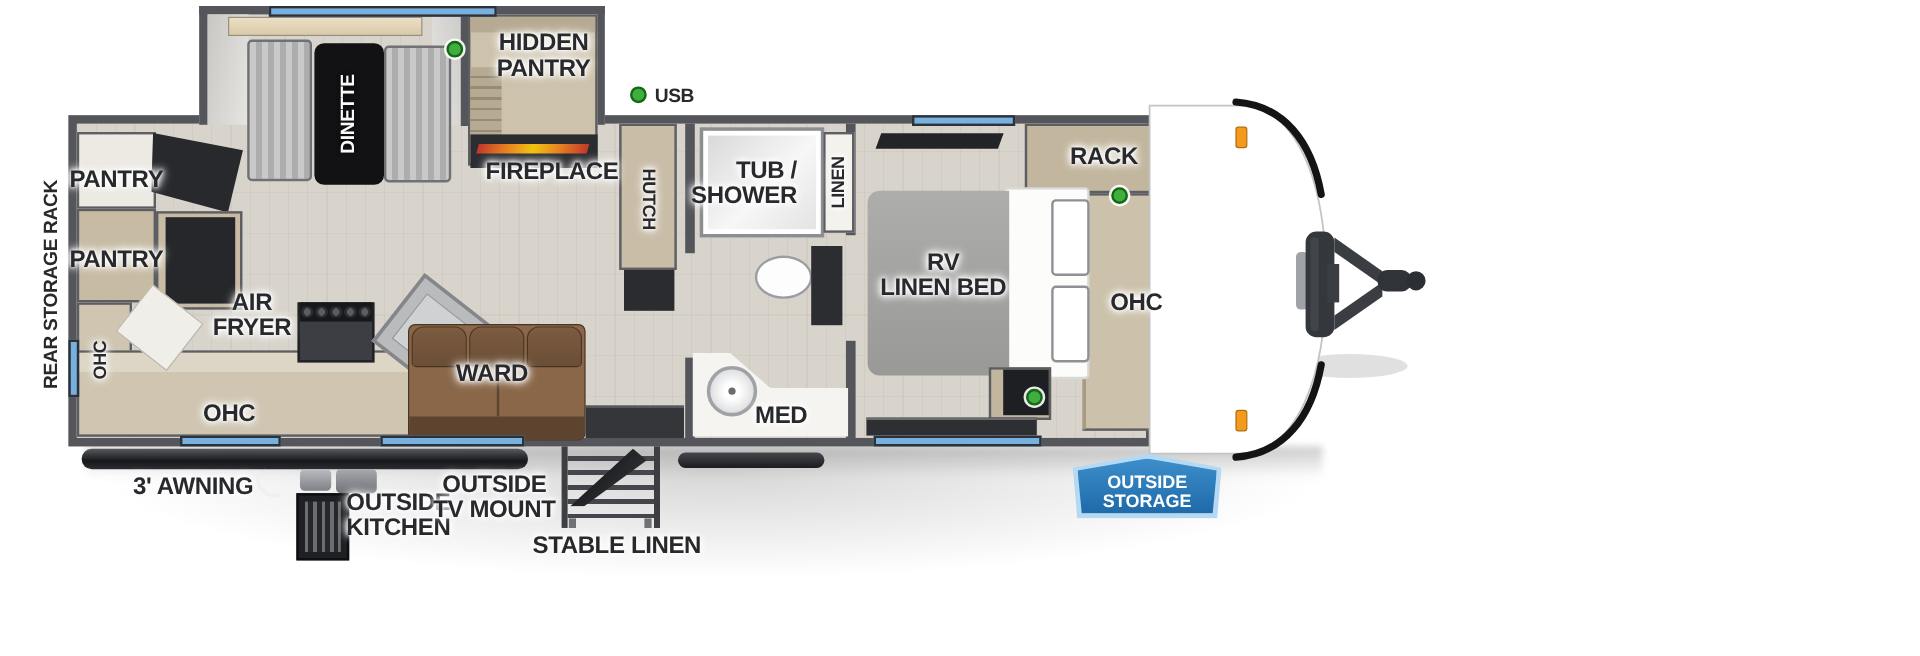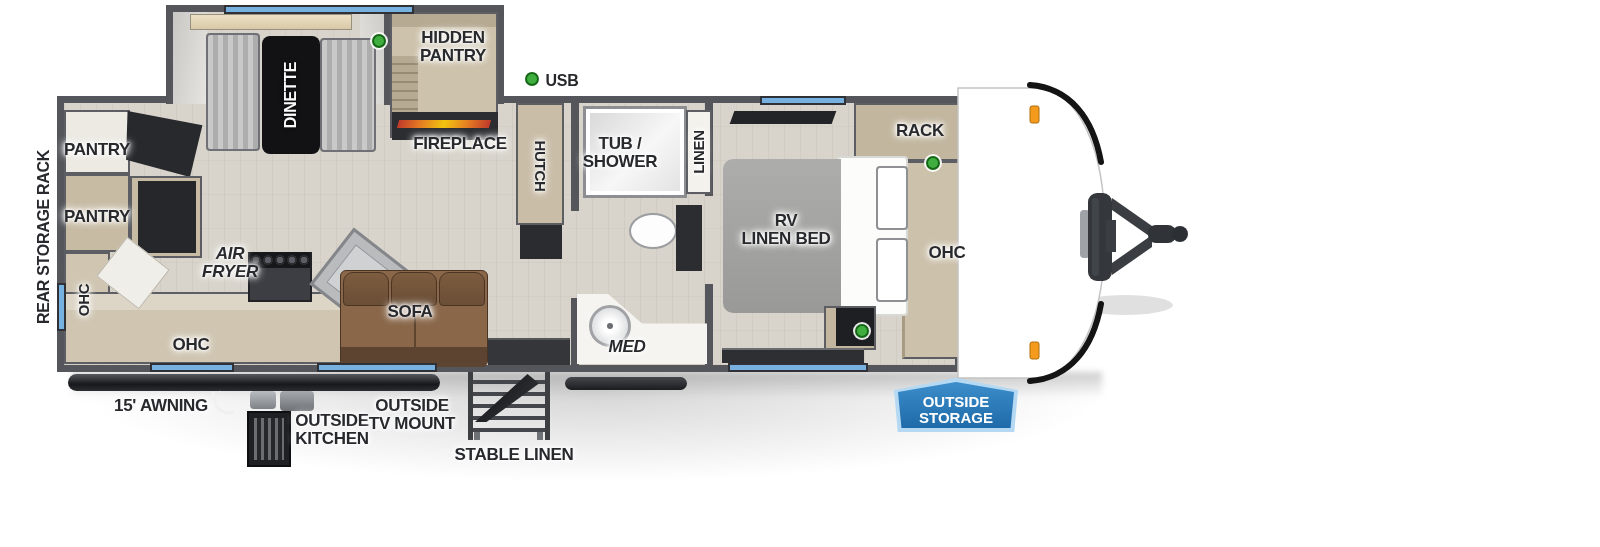--- a/index.html
+++ b/index.html
@@ -13,21 +13,21 @@
     background-image:repeating-linear-gradient(90deg, rgba(110,100,85,.07) 0 1px, transparent 1px 16px),
                      repeating-linear-gradient(0deg, rgba(110,100,85,.05) 0 1px, transparent 1px 34px);}
   .slideout{background:#d8d4cb;border:7px solid #55565b;border-bottom:none;
     background-image:repeating-linear-gradient(90deg, rgba(110,100,85,.07) 0 1px, transparent 1px 16px);}
   .wall{background:#55565b;}
   .window{background:#76b1e0;border:2px solid #303136;}
   .cab{background:#c7bba4;border:2px solid #5d5e63;}
   .cab-light{background:#eceae3;border:2px solid #5d5e63;}
   .dark{background:#26272b;}
   
-  .lbl{position:absolute;transform:translate(-50%,-50%);font-weight:700;font-size:17px;
+  .lbl{position:absolute;transform:translate(-50%,-50%);font-weight:700;font-size:20px;
     color:#28292d;letter-spacing:-.3px;line-height:1.05;text-align:center;white-space:pre-line;
     text-shadow:0 0 3px #fff,0 0 5px #fff,0 0 8px #fff,0 0 10px #fff;pointer-events:none;}
   .lbl.vup{transform:translate(-50%,-50%) rotate(-90deg);white-space:nowrap;}
   .lbl.vdn{transform:translate(-50%,-50%) rotate(90deg);white-space:nowrap;}
   .lbl.s15{font-size:15px;} .lbl.s16{font-size:16px;}
   .lbl.light{color:#fafafa;text-shadow:0 0 4px rgba(0,0,0,.7);}
   .lbl.badge-text{color:#ffffff;font-size:15px;text-shadow:none;letter-spacing:0;}
   
   .bench{background:repeating-linear-gradient(90deg,#c9c9c9 0 5px,#adadad 5px 10px);
     border:2px solid #707176;border-radius:4px;}
@@ -176,38 +176,38 @@
 
   <div class="abs dot" style="left:372px;top:34px;"></div>
   <div class="abs dot" style="left:525px;top:72px;"></div>
   <div class="abs dot" style="left:926px;top:156px;"></div>
   <div class="abs dot" style="left:855px;top:324px;"></div>
 
   <div class="lbl vup s16" style="left:44px;top:237px;">REAR STORAGE RACK</div>
   <div class="lbl" style="left:97px;top:150px;">PANTRY</div>
   <div class="lbl" style="left:97px;top:217px;">PANTRY</div>
   <div class="lbl vup s15" style="left:84px;top:300px;">OHC</div>
-  <div class="lbl" style="left:230px;top:263px;font-style:italic;">AIR
+  <div class="lbl" style="left:210px;top:263px;">AIR
 FRYER</div>
   <div class="lbl" style="left:191px;top:345px;">OHC</div>
   <div class="lbl vup light s16" style="left:291px;top:95px;">DINETTE</div>
   <div class="lbl" style="left:453px;top:47px;">HIDDEN
 PANTRY</div>
   <div class="lbl s16" style="left:562px;top:81px;">USB</div>
   <div class="lbl" style="left:460px;top:144px;">FIREPLACE</div>
   <div class="lbl vdn s15" style="left:540px;top:166px;">HUTCH</div>
-  <div class="lbl" style="left:620px;top:153px;">TUB /
+  <div class="lbl" style="left:620px;top:153px;text-align:right;">TUB /
 SHOWER</div>
   <div class="lbl vup s15" style="left:699px;top:152px;">LINEN</div>
-  <div class="lbl" style="left:627px;top:347px;font-style:italic;">MED</div>
-  <div class="lbl" style="left:410px;top:312px;">SOFA</div>
+  <div class="lbl" style="left:651px;top:347px;">MED</div>
+  <div class="lbl" style="left:410px;top:312px;">WARD</div>
   <div class="lbl" style="left:786px;top:230px;">RV
 LINEN BED</div>
   <div class="lbl" style="left:920px;top:131px;">RACK</div>
   <div class="lbl" style="left:947px;top:253px;">OHC</div>
-  <div class="lbl" style="left:161px;top:406px;">15' AWNING</div>
+  <div class="lbl" style="left:161px;top:406px;">3' AWNING</div>
   <div class="lbl" style="left:332px;top:430px;">OUTSIDE
 KITCHEN</div>
   <div class="lbl" style="left:412px;top:415px;">OUTSIDE
 TV MOUNT</div>
   <div class="lbl" style="left:514px;top:455px;">STABLE LINEN</div>
 
 </div>
 
 </body></html>

